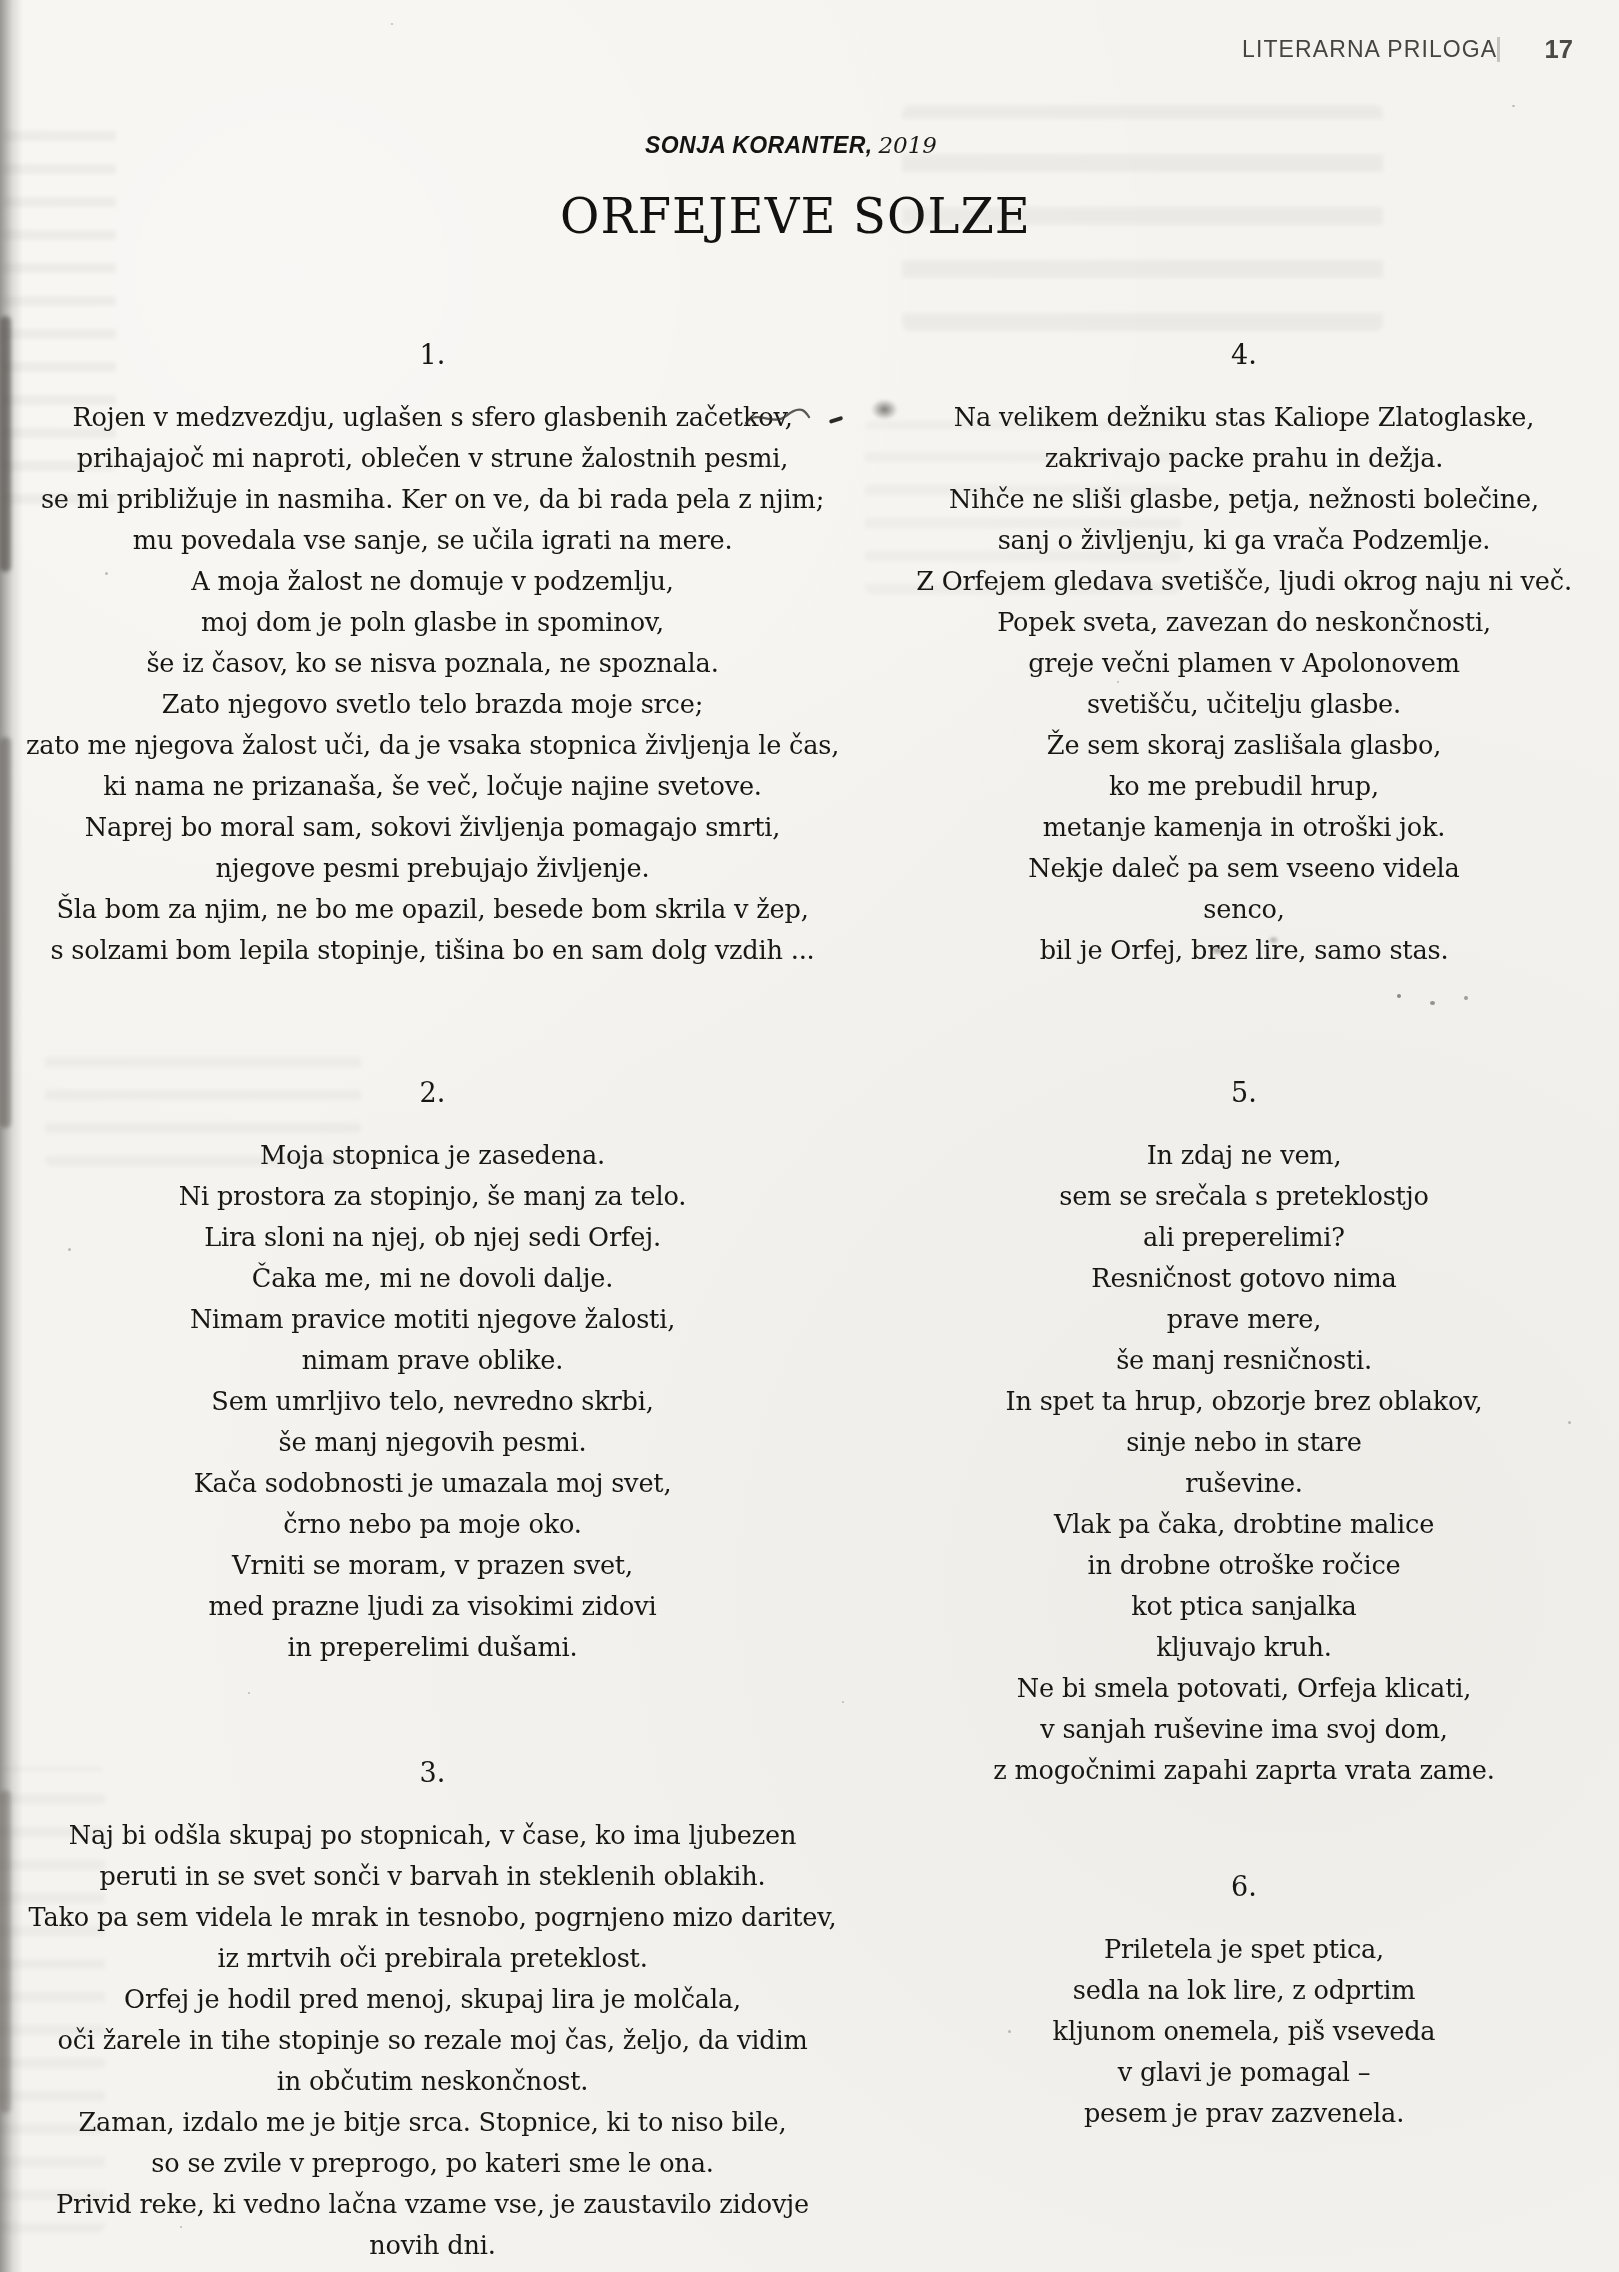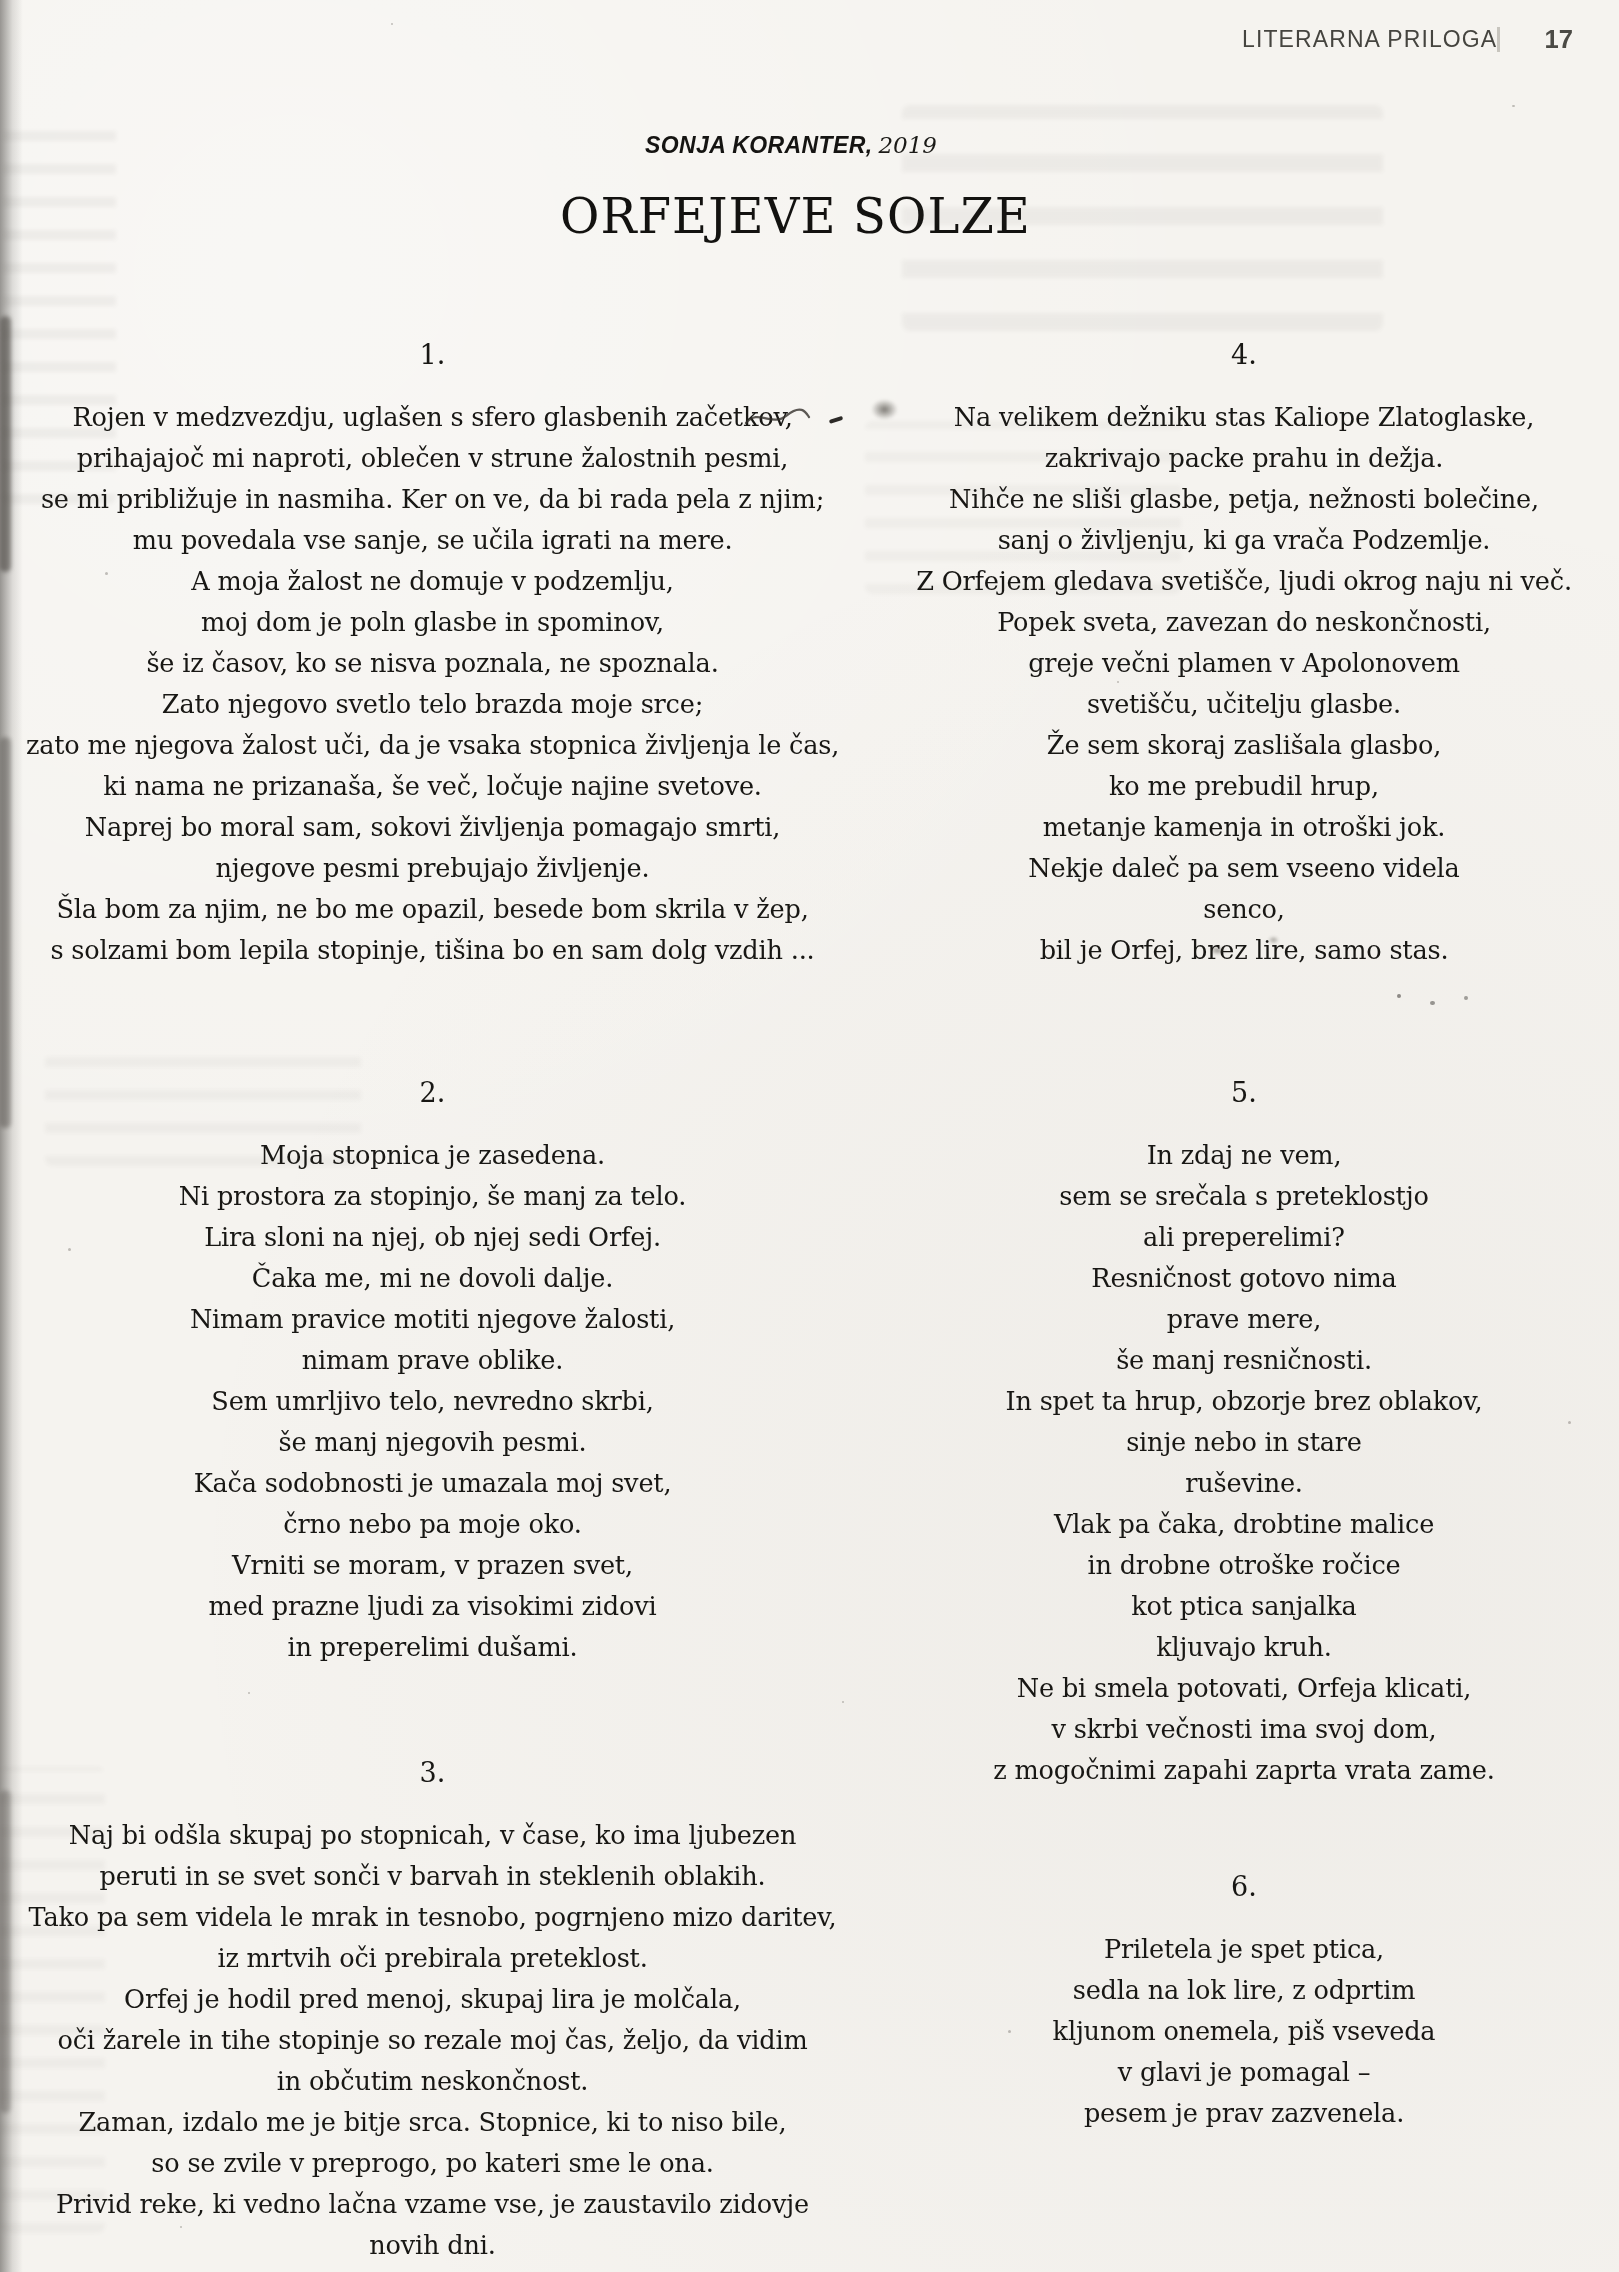--- a/index.html
+++ b/index.html
@@ -15,21 +15,21 @@
     overflow:hidden;
     background:
       radial-gradient(circle at 18% 12%, rgba(255,255,255,.35), transparent 40%),
       radial-gradient(circle at 80% 70%, rgba(120,110,95,.05), transparent 55%),
       var(--paper,#f5f3ef);
     color:var(--ink,#1c1b19);
   }
 
   
   .header{
-    position:absolute; top:25px; right:47px;
+    position:absolute; top:35px; right:47px;
     display:flex; align-items:center; gap:0;
     font-family:"Liberation Sans",sans-serif;
   }
   .section{
     font-size:23px; font-weight:500; letter-spacing:1.1px;
     color:var(--header_gray,#45443f);
   }
   .hdr-bar{ width:2.3px; height:25.6px; background:#c8c5be; }
   .pagenum{ font-size:25.6px; font-weight:700; color:#4b4a45;margin-left:45px; }
 
@@ -214,21 +214,21 @@
         <div class="line">prave mere,</div>
         <div class="line">še manj resničnosti.</div>
         <div class="line">In spet ta hrup, obzorje brez oblakov,</div>
         <div class="line">sinje nebo in stare</div>
         <div class="line">ruševine.</div>
         <div class="line">Vlak pa čaka, drobtine malice</div>
         <div class="line">in drobne otroške ročice</div>
         <div class="line">kot ptica sanjalka</div>
         <div class="line">kljuvajo kruh.</div>
         <div class="line">Ne bi smela potovati, Orfeja klicati,</div>
-        <div class="line">v skrbi večnosti ima svoj dom,</div>
+        <div class="line">v sanjah ruševine ima svoj dom,</div>
         <div class="line">z mogočnimi zapahi zaprta vrata zame.</div>
       </section>
       <section class="stanza">
         <div class="num">6.</div>
         <div class="line">Priletela je spet ptica,</div>
         <div class="line">sedla na lok lire, z odprtim</div>
         <div class="line">kljunom onemela, piš vseveda</div>
         <div class="line">v glavi je pomagal –</div>
         <div class="line">pesem je prav zazvenela.</div>
       </section>

